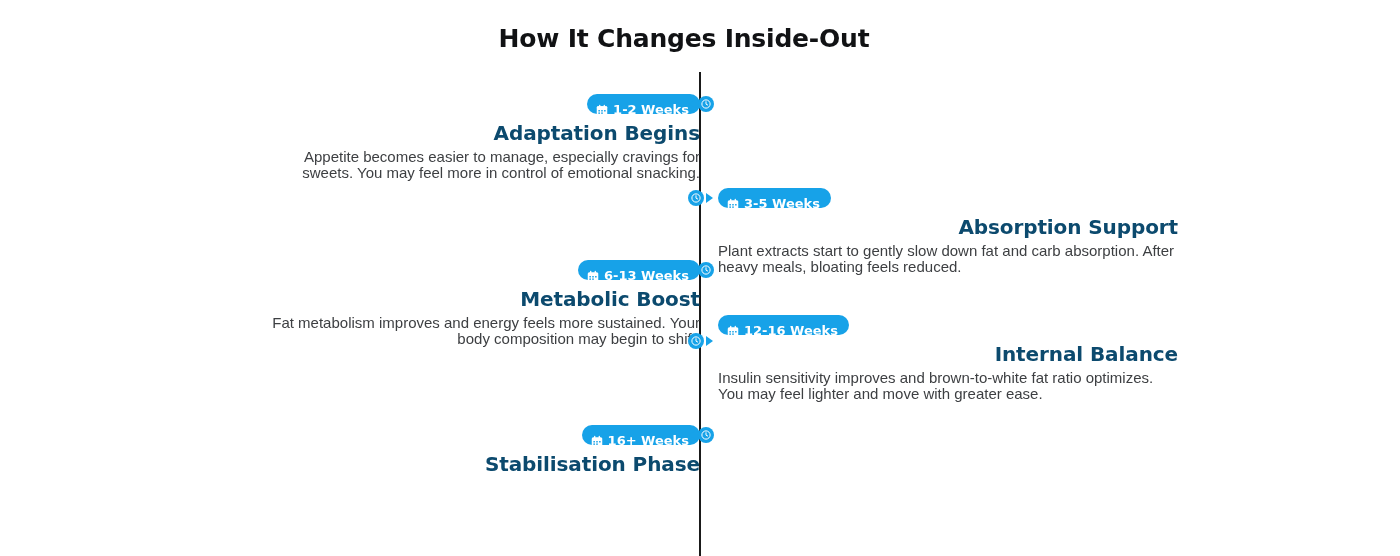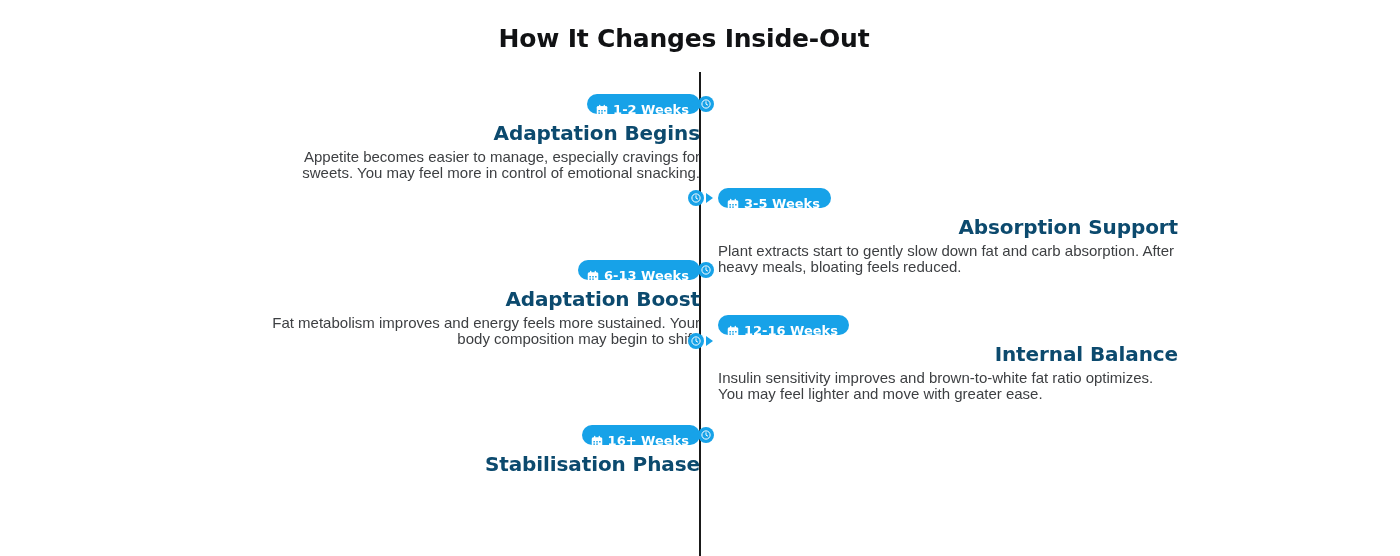--- a/index.html
+++ b/index.html
@@ -214,21 +214,21 @@
           <rect x="10.2" y="1" width="1.8" height="3.4" rx="0.9" fill="#ffffff"></rect>
           <rect x="3.2" y="8" width="2" height="2" fill="#17a2e8"></rect>
           <rect x="7" y="8" width="2" height="2" fill="#17a2e8"></rect>
           <rect x="10.8" y="8" width="2" height="2" fill="#17a2e8"></rect>
           <rect x="3.2" y="11.2" width="2" height="2" fill="#17a2e8"></rect>
           <rect x="7" y="11.2" width="2" height="2" fill="#17a2e8"></rect>
         </svg>
       </span>
       <span>6-13 Weeks</span>
     </span>
-    <div class="entry-title">Adaptation Boost</div>
+    <div class="entry-title">Metabolic Boost</div>
     <div class="entry-desc">Fat metabolism improves and energy feels more sustained. Your body composition may begin to shift.</div>
   </div>
 
   <div class="marker point-left" style="left:688px; top:262px;">
     <span class="tip"></span>
     <span class="dot">
       <svg viewBox="0 0 16 16" xmlns="http://www.w3.org/2000/svg">
         <circle cx="8" cy="8" r="6.6" fill="none" stroke="#ffffff" stroke-width="1.6"></circle>
         <path d="M8 4.4 V8.2 L10.6 9.6" fill="none" stroke="#ffffff" stroke-width="1.6" stroke-linecap="round"></path>
       </svg>

